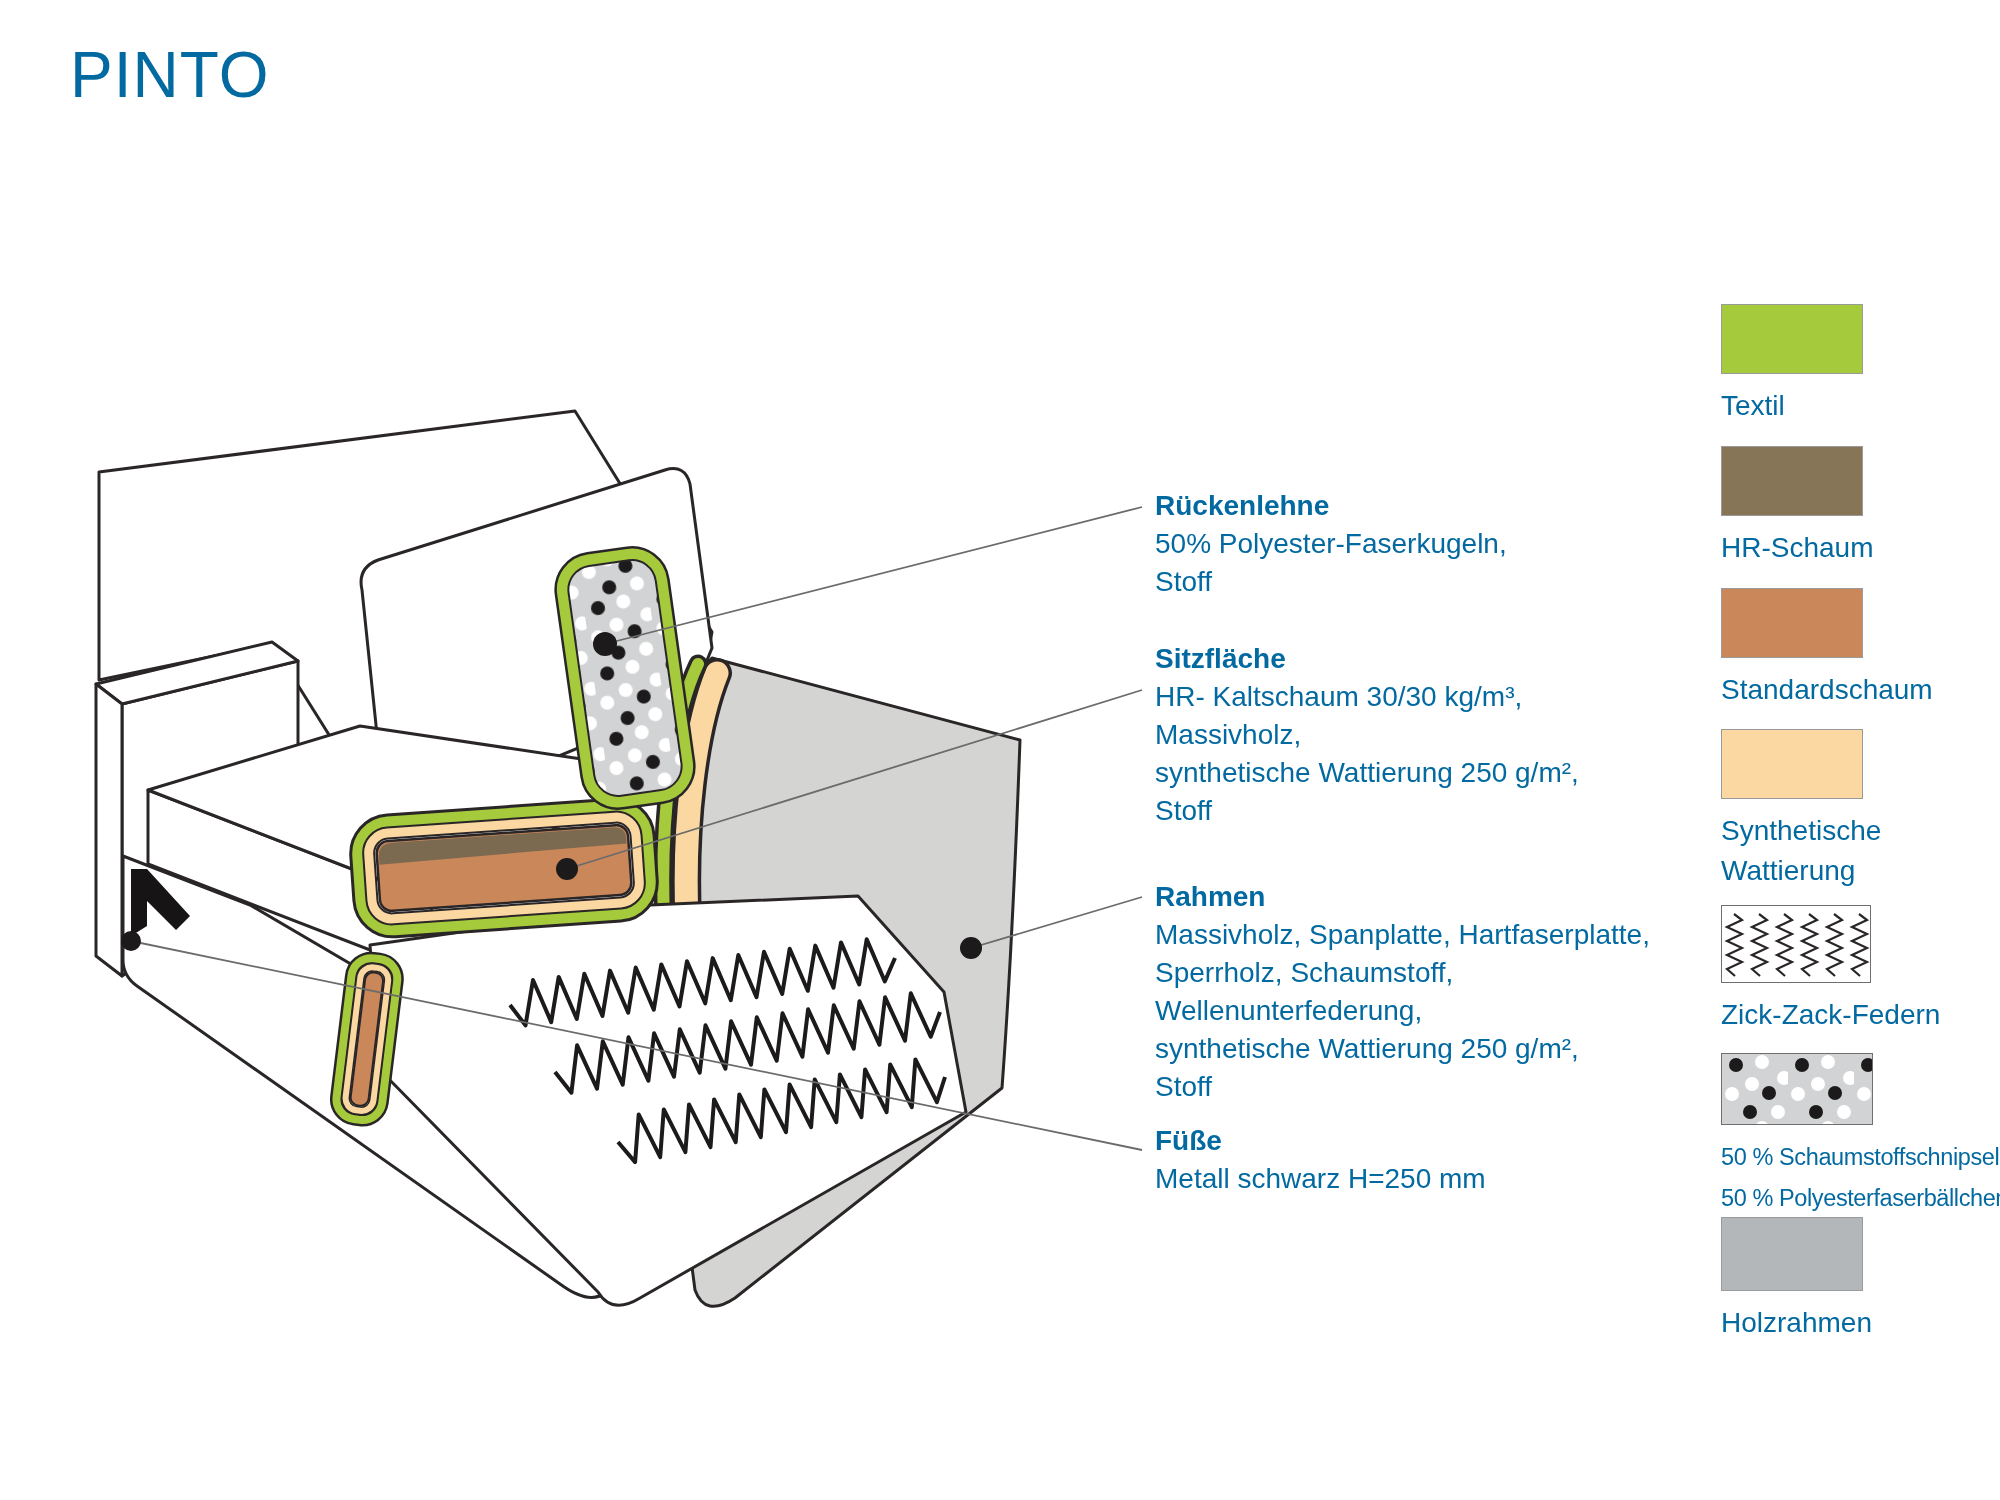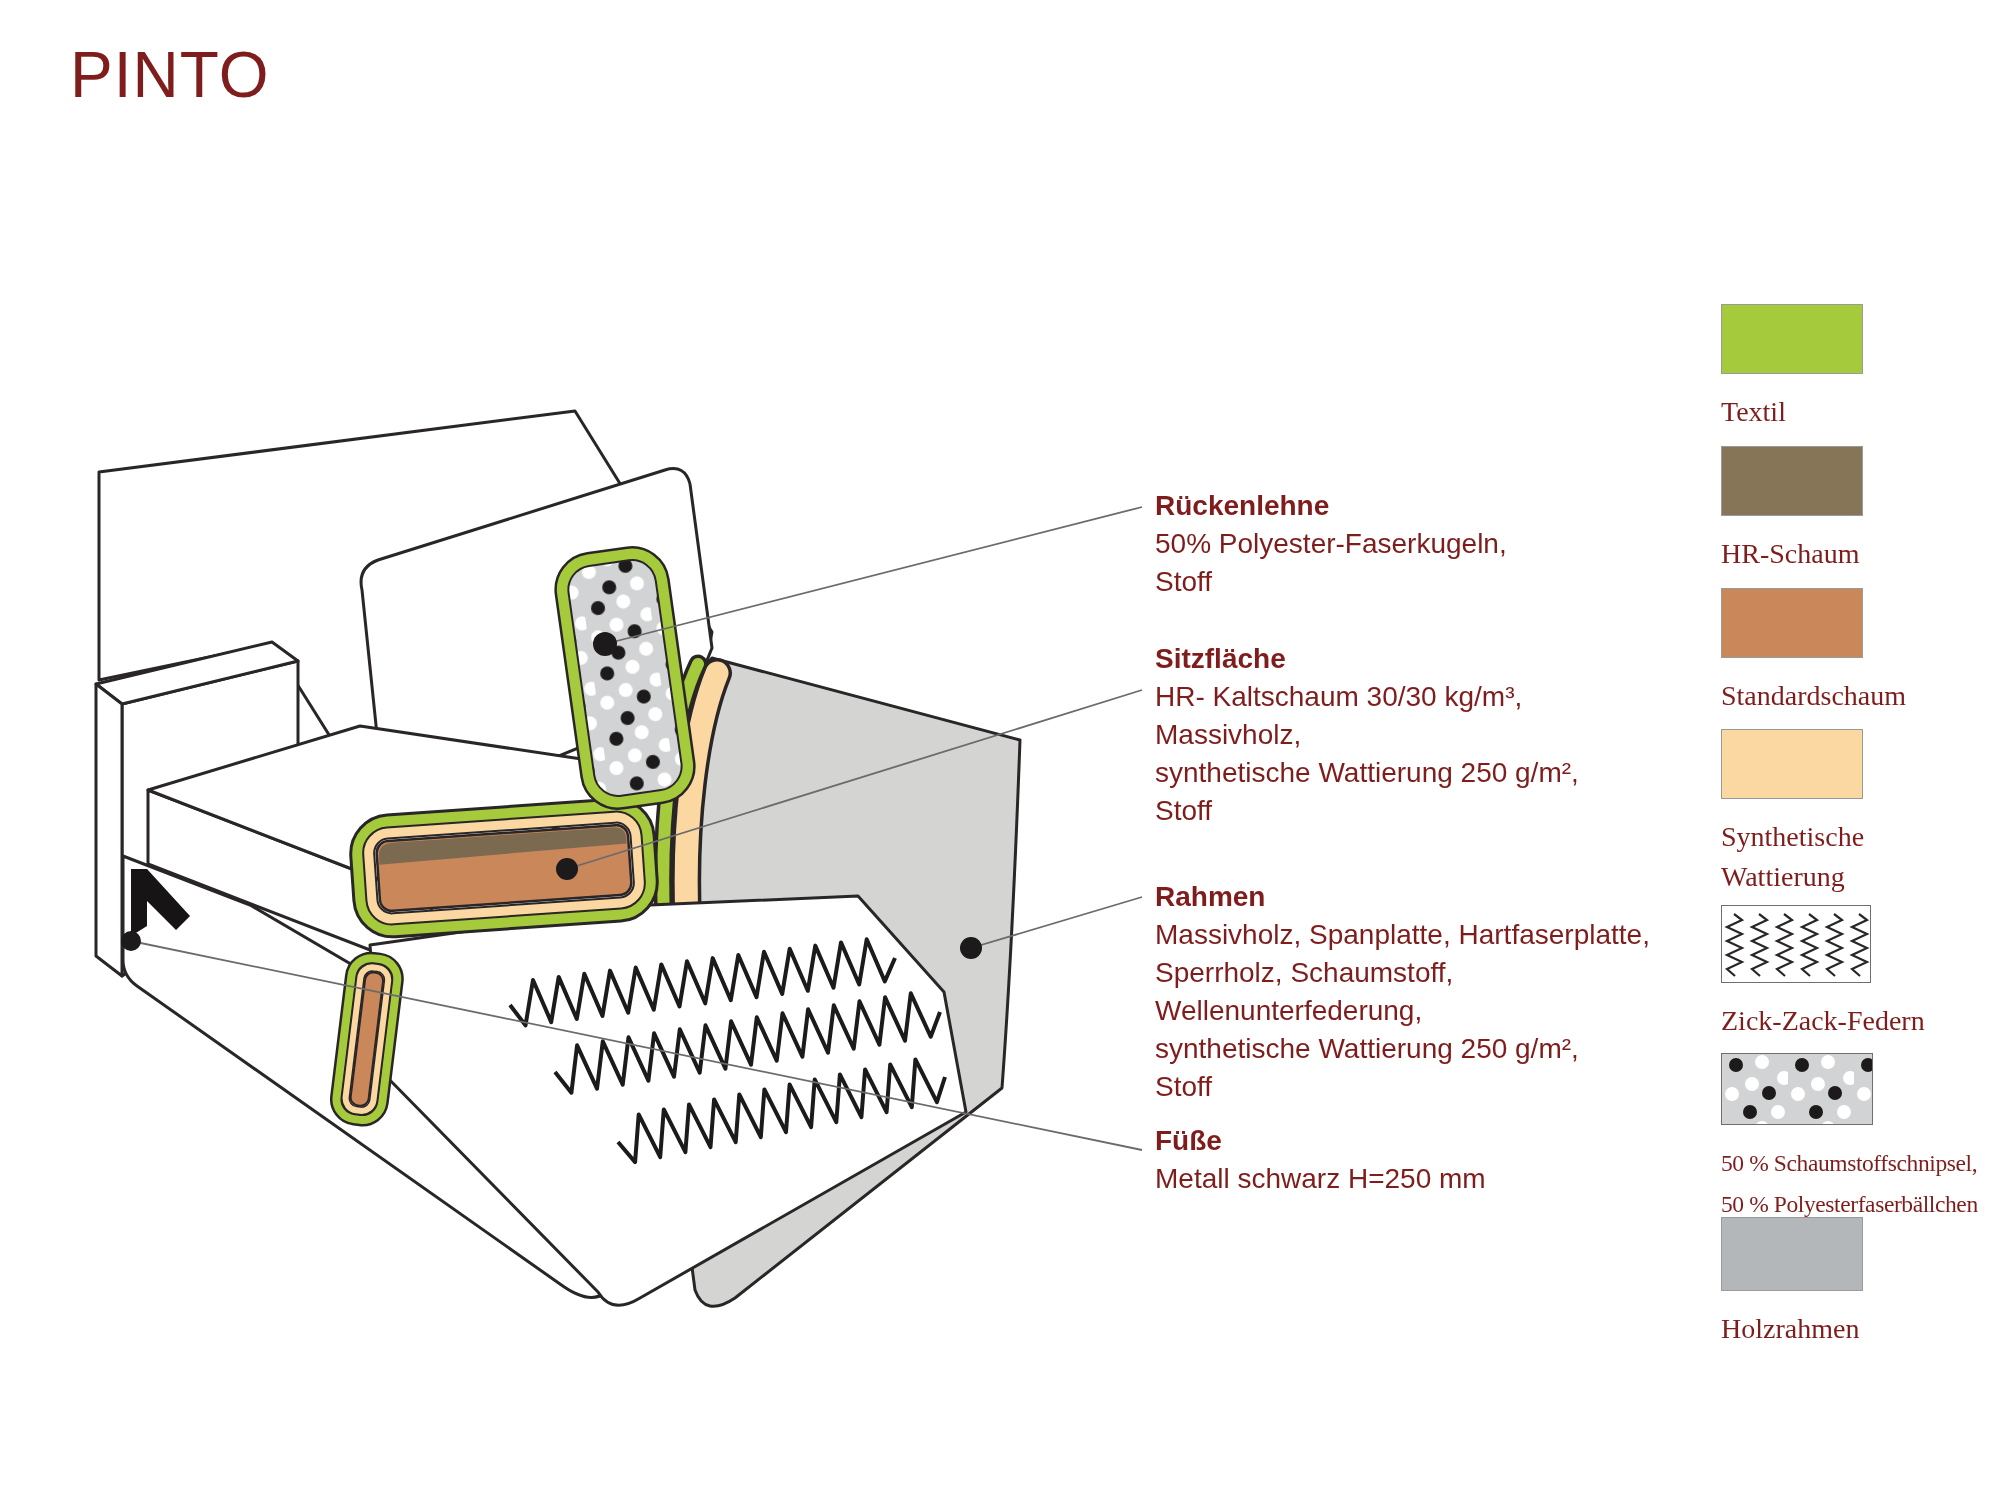--- a/index.html
+++ b/index.html
@@ -1,25 +1,25 @@
 <!DOCTYPE html>
 <html><head>
 <meta charset="utf-8">
 <style>
   html,body{margin:0;padding:0;background:#fff;}
   #stage{position:relative;width:2000px;height:1500px;background:#ffffff;overflow:hidden;
-         font-family:"Liberation Sans","DejaVu Sans",sans-serif;color:#7f1d1d;}
+         font-family:"Liberation Sans","DejaVu Sans",sans-serif;color:#0369a1;}
   #art{position:absolute;left:0;top:0;}
   .title{position:absolute;left:70px;top:38px;font-size:64px;font-weight:400;letter-spacing:1px;}
   .ann{position:absolute;left:1155px;font-size:28px;line-height:38px;}
   .ann .hd{font-weight:700;}
   .leg{position:absolute;left:1721px;}
   .leg .sw{width:142px;height:70px;border:1px solid #9a9a9a;box-sizing:border-box;}
   .leg .sw.pat{border:1px solid #6f6f6f;}
-  .leg .lab{margin-top:18px;font-size:28px;line-height:40px;white-space:nowrap;font-family:Liberation Serif, serif;}
+  .leg .lab{margin-top:12px;font-size:28px;line-height:40px;white-space:nowrap;}
   .leg .lab.cond{font-size:23.5px;line-height:41px;letter-spacing:-0.4px;}
 </style>
 </head>
 <body>
 
 <div id="stage">
 
   <svg id="art" width="2000" height="1500" viewBox="0 0 2000 1500">
     <defs>
       <pattern id="dotpat" width="66" height="66" patternUnits="userSpaceOnUse">

